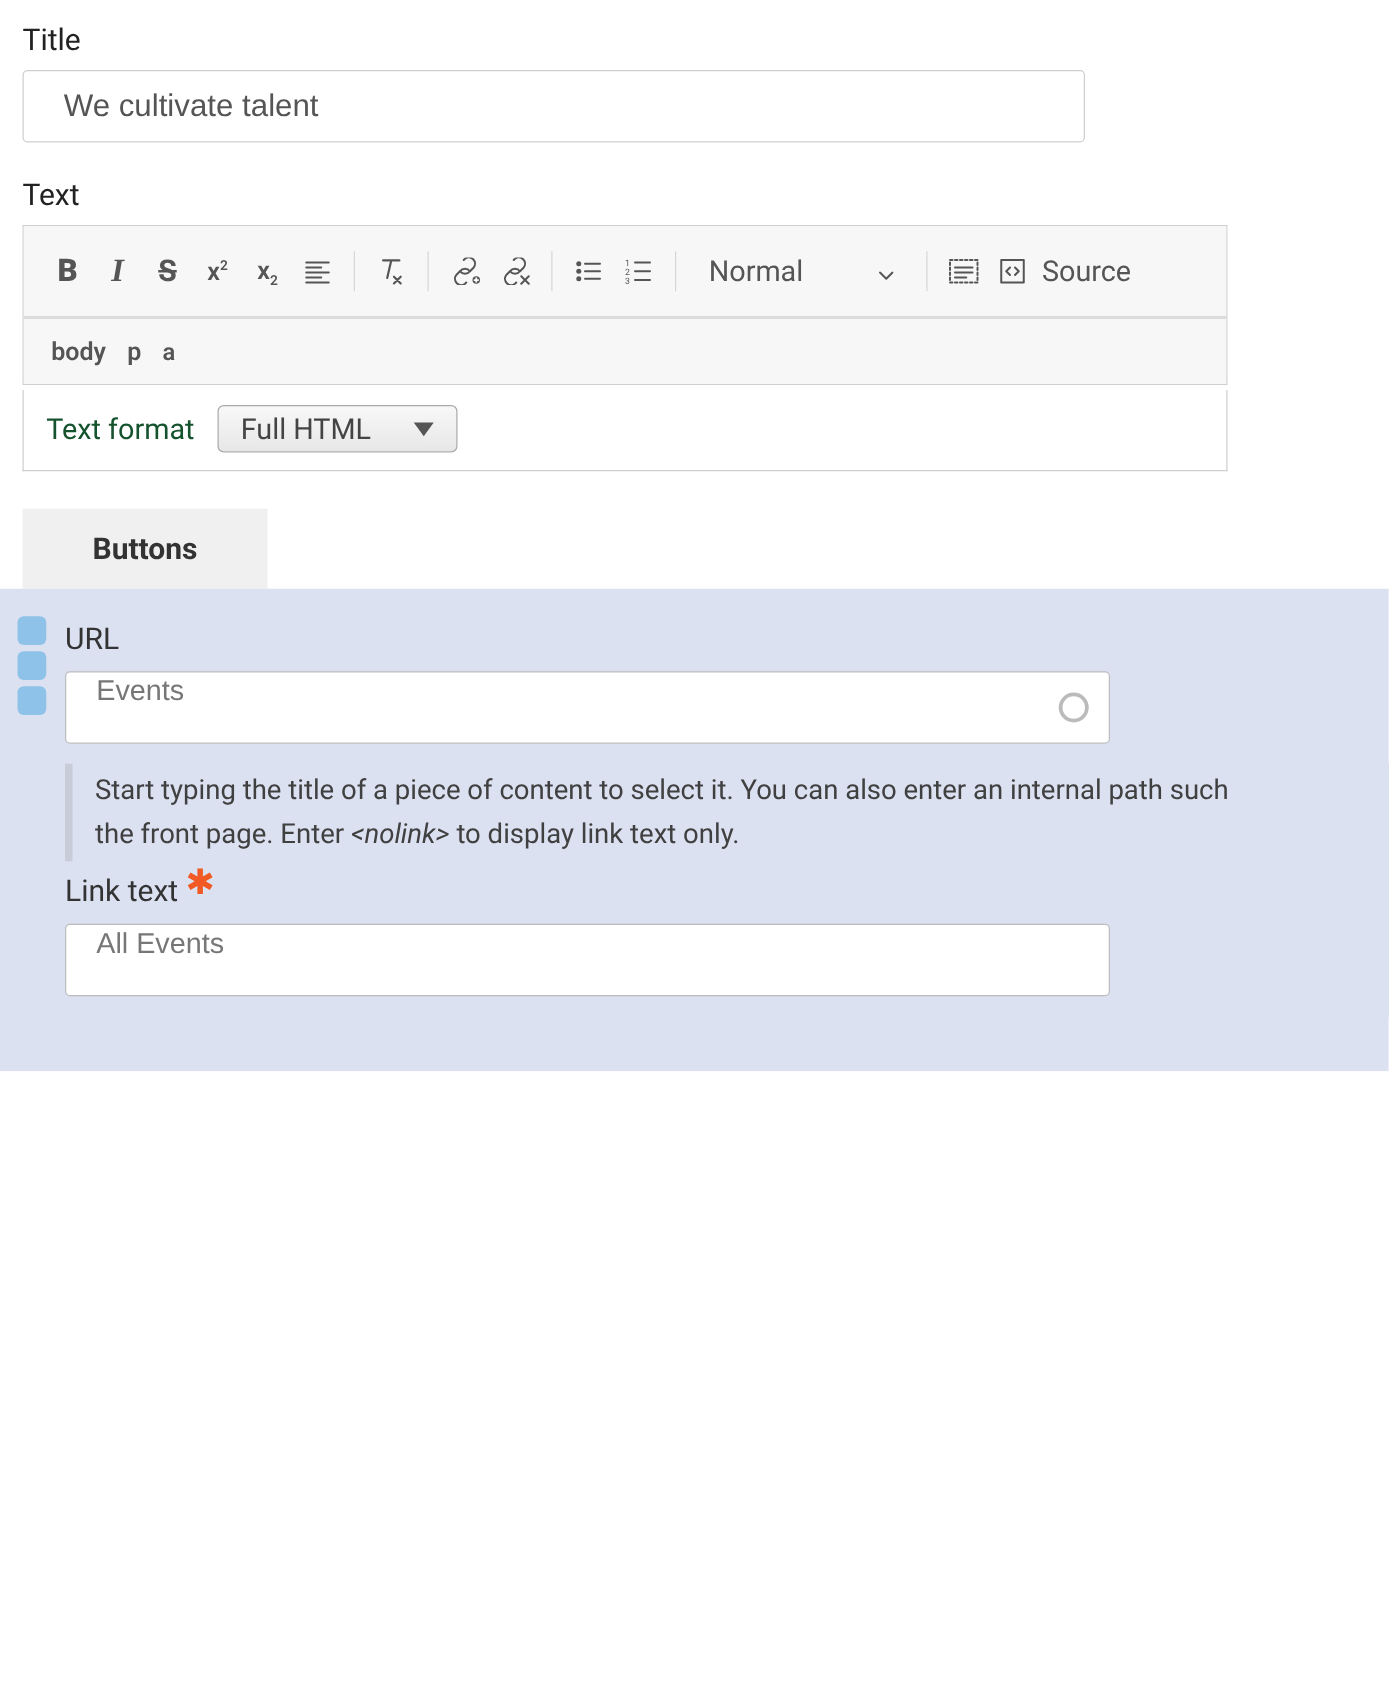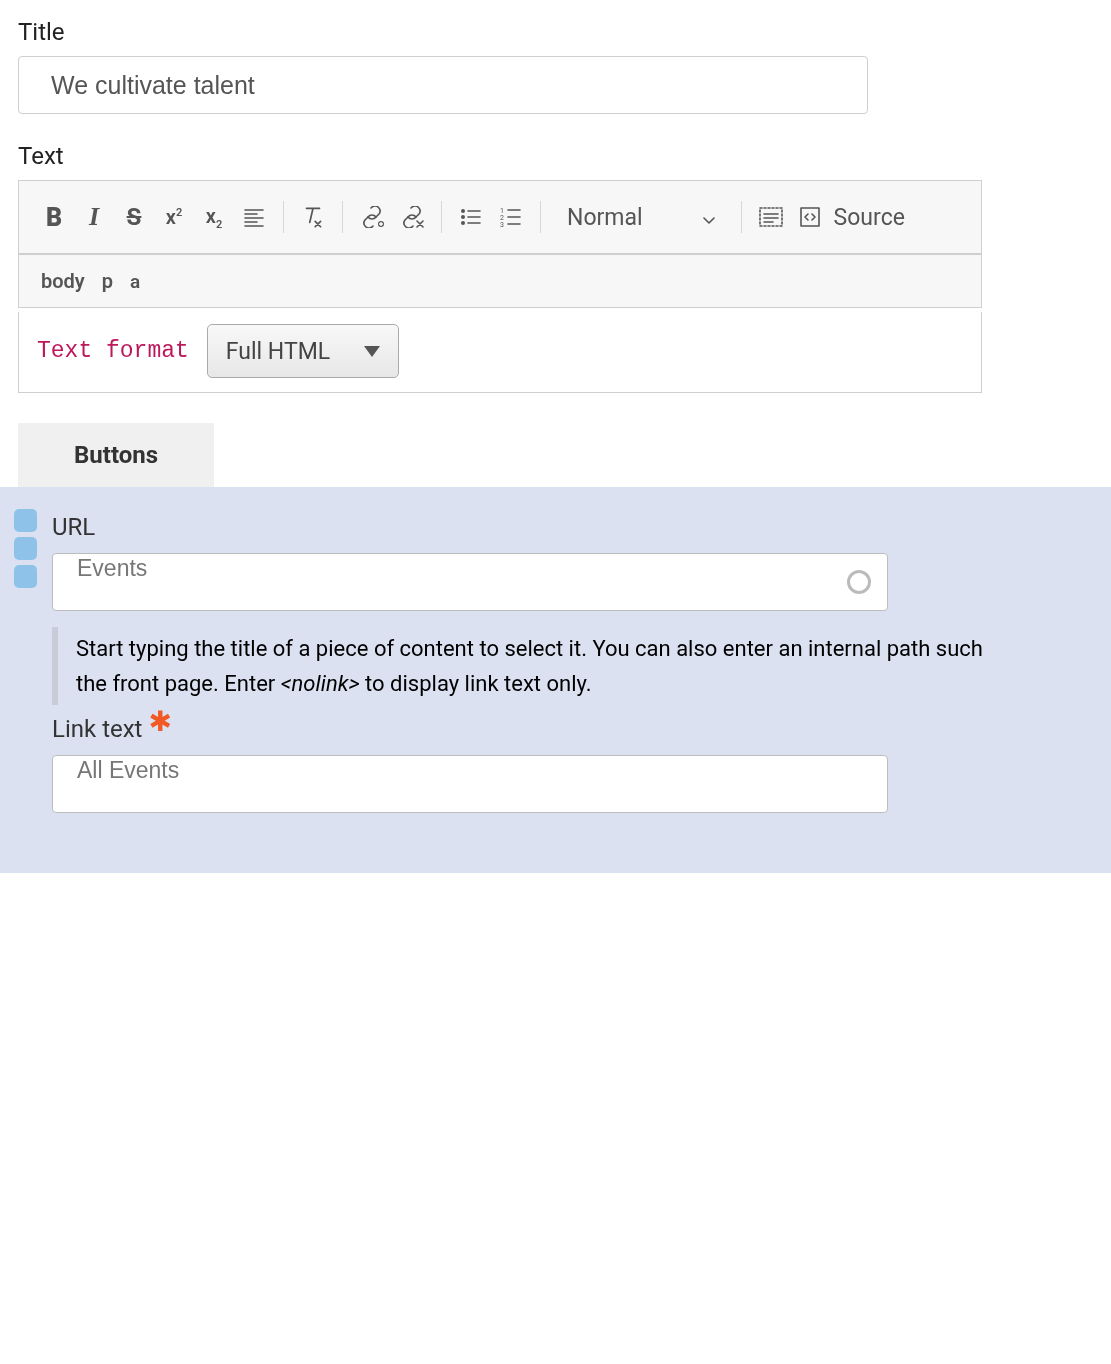--- a/index.html
+++ b/index.html
@@ -111,25 +111,24 @@
     display: flex;
     align-items: center;
     gap: 18px;
     padding: 12px 18px 14px;
     border: 1px solid #cfcfcf;
     border-top: none;
     width: 964px;
   }
   .fmt-row-label {
     font-size: 23px;
-    color: #be185d;
-    font-family: Liberation Mono, monospace;
+    color: #14532d;
   }
   .select {
-    height: 54px;
+    height: 38px;
     border: 1px solid #aaa;
     border-radius: 5px;
     background: linear-gradient(#f8f8f8, #e7e7e7);
     display: inline-flex;
     align-items: center;
     padding: 0 18px;
     gap: 34px;
     font-size: 23px;
     color: #444;
     cursor: pointer;
@@ -207,21 +206,21 @@
     border: 3px solid #bbb;
     border-radius: 50%;
   }
 
   .helptext {
     border-left: 6px solid #c7ccd8;
     padding: 4px 0 4px 18px;
     margin-top: 16px;
     font-size: 22px;
     line-height: 1.6;
-    color: #000000;
+    color: #404040;
     width: 940px;
   }
   .helptext i { font-style: italic; }
 
   .req-mark { color: #f15a24; font-size: 28px; vertical-align: 6px; }
 
   .mt { }
 
   
   .stroke { stroke: #555; stroke-width: 1.6; fill: none; stroke-linecap: round; stroke-linejoin: round; }

